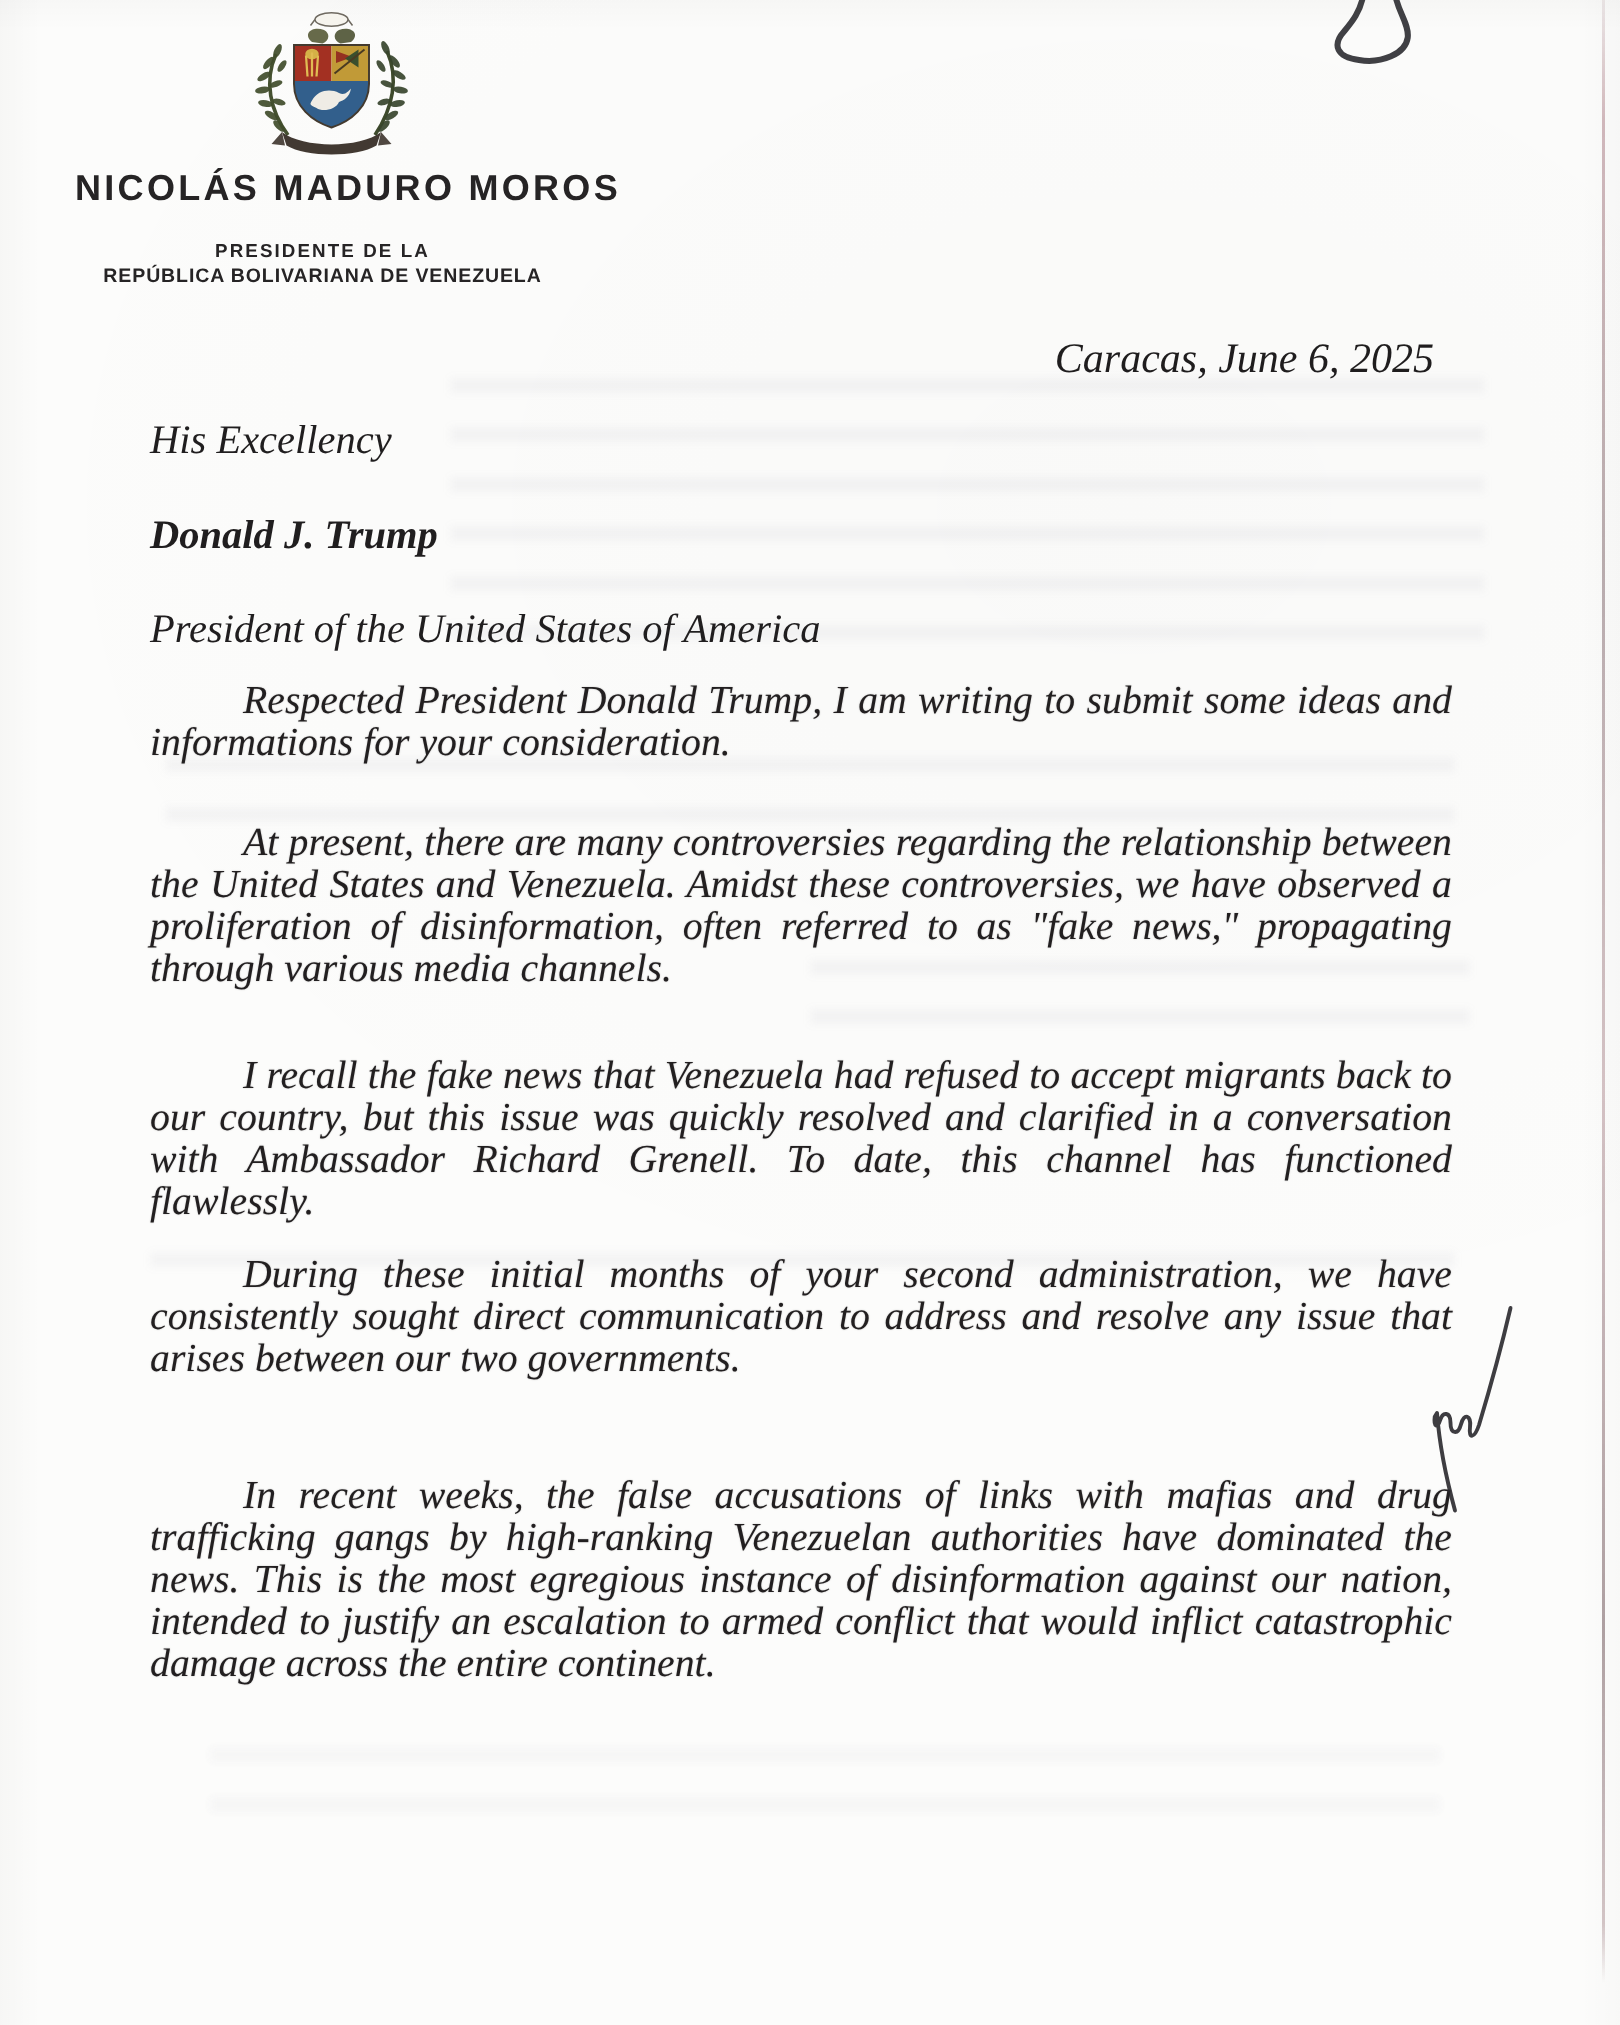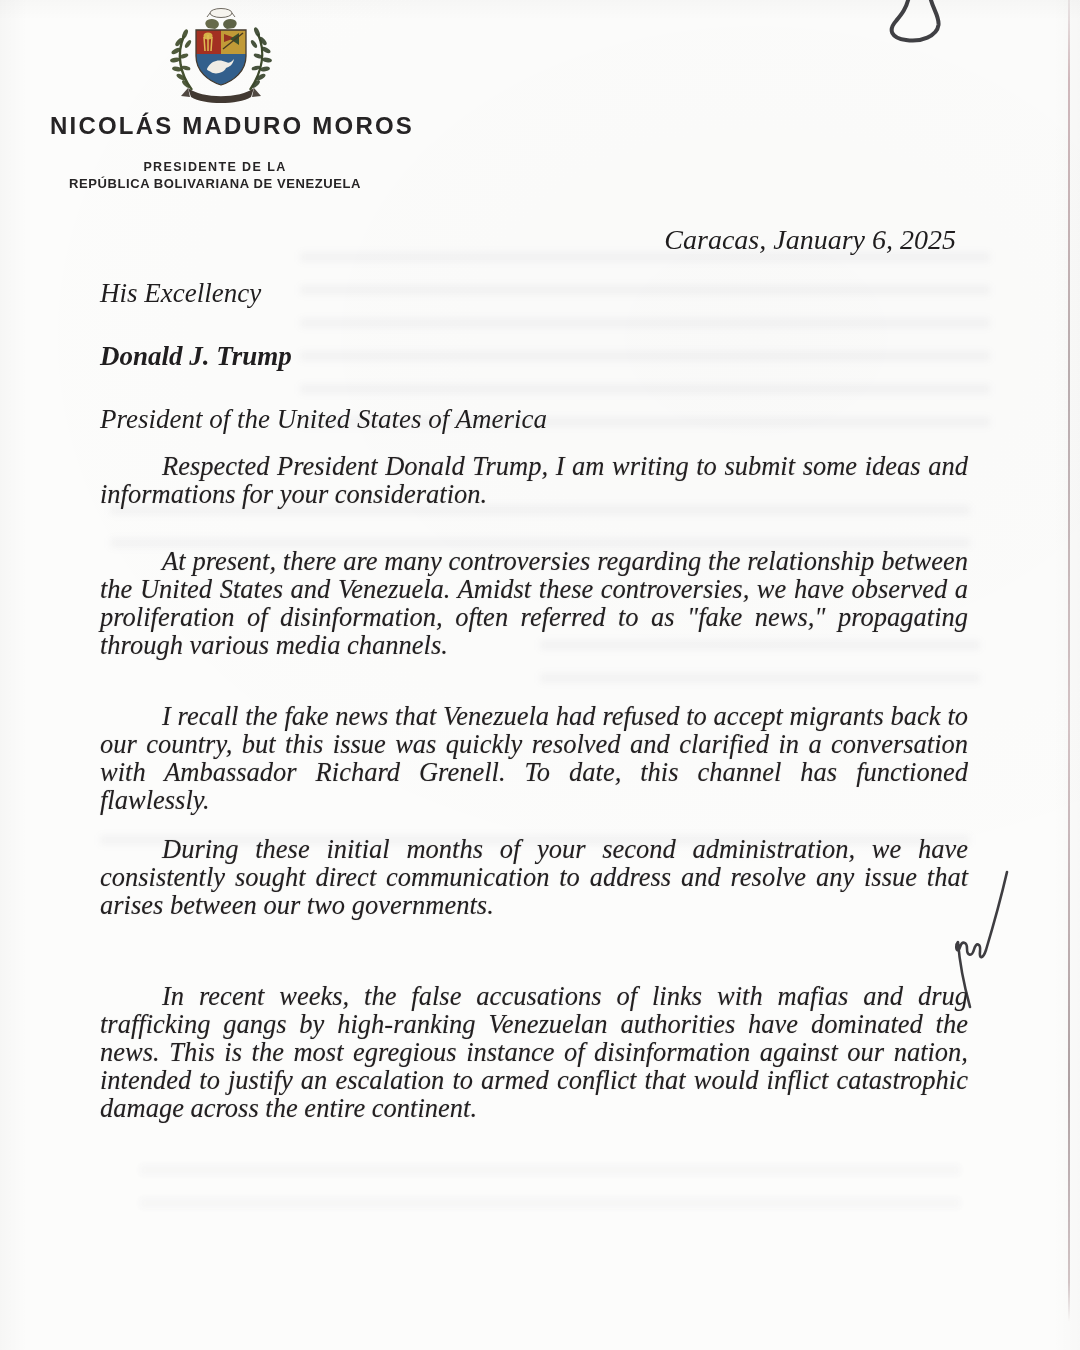--- a/index.html
+++ b/index.html
@@ -115,21 +115,21 @@
       <path d="M 30,84 C 44,95 82,95 96,84 L 93,93 C 80,101 46,101 33,93 Z" fill="#33281f" opacity="0.92"></path>
       <path d="M 30,84 L 23,92 L 32,93 Z M 96,84 L 103,92 L 94,93 Z" fill="#33281f" opacity="0.85"></path>
     </svg>
 
     <div class="letterhead">
       <div class="lh-name">NICOLÁS MADURO MOROS</div>
       <div class="lh-t1">PRESIDENTE DE LA</div>
       <div class="lh-t2">REPÚBLICA BOLIVARIANA DE VENEZUELA</div>
     </div>
 
-    <div class="dateline">Caracas, January 6, 2025</div>
+    <div class="dateline">Caracas, June 6, 2025</div>
 
     <div class="recipient-line r1">His Excellency</div>
     <div class="recipient-line r2">Donald J. Trump</div>
     <div class="recipient-line r3">President of the United States of America</div>
 
     <p class="body-par p1">Respected President Donald Trump, I am writing to submit some ideas and informations for your consideration.</p>
     <p class="body-par p2">At present, there are many controversies regarding the relationship between the United States and Venezuela. Amidst these controversies, we have observed a proliferation of disinformation, often referred to as "fake news," propagating through various media channels.</p>
     <p class="body-par p3">I recall the fake news that Venezuela had refused to accept migrants back to our country, but this issue was quickly resolved and clarified in a conversation with Ambassador Richard Grenell. To date, this channel has functioned flawlessly.</p>
     <p class="body-par p4">During these initial months of your second administration, we have consistently sought direct communication to address and resolve any issue that arises between our two governments.</p>
     <p class="body-par p5">In recent weeks, the false accusations of links with mafias and drug trafficking gangs by high-ranking Venezuelan authorities have dominated the news. This is the most egregious instance of disinformation against our nation, intended to justify an escalation to armed conflict that would inflict catastrophic damage across the entire continent.</p>

